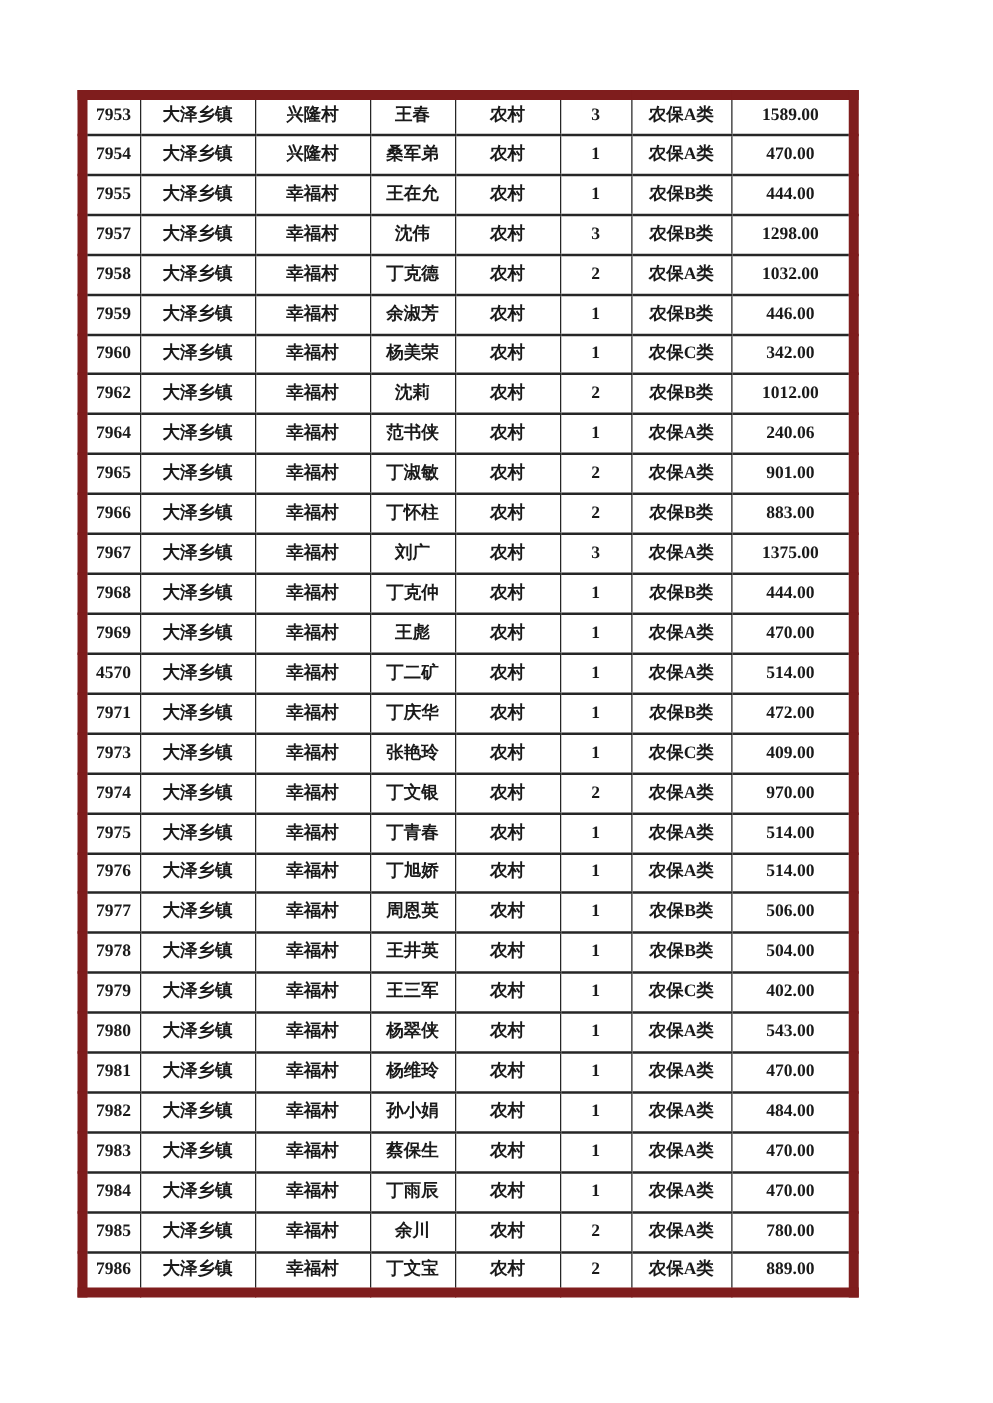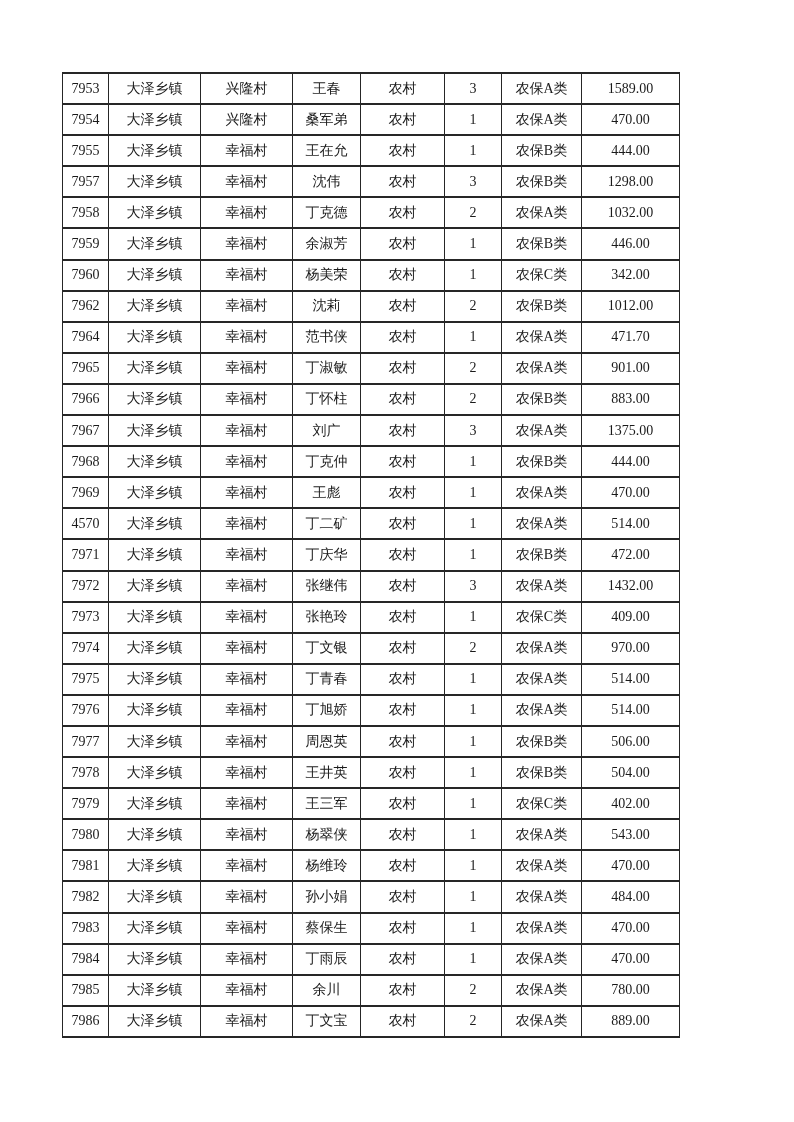--- a/index.html
+++ b/index.html
@@ -23,21 +23,22 @@
     background: #ffffff;
   }
   table.grid {
     position: absolute;
     left: 62px;
     top: 72px;
     width: 617px;
     height: 966px;
     border-collapse: collapse;
     table-layout: fixed;
-    border: 1px solid #7f1d1d;
+    border: 8px solid #7f1d1d;
+    font-weight: bold;
   }
   table.grid td {
     border: 1px solid #262626;
     border-top-width: 2px;
     border-bottom-width: 2px;
     text-align: center;
     vertical-align: middle;
     font-size: 14px;
     line-height: 1;
     padding: 0;
@@ -146,21 +147,21 @@
           <td>1012.00</td>
         </tr>
         <tr>
           <td>7964</td>
           <td>大泽乡镇</td>
           <td>幸福村</td>
           <td>范书侠</td>
           <td>农村</td>
           <td>1</td>
           <td>农保A类</td>
-          <td>471.70</td>
+          <td>240.06</td>
         </tr>
         <tr>
           <td>7965</td>
           <td>大泽乡镇</td>
           <td>幸福村</td>
           <td>丁淑敏</td>
           <td>农村</td>
           <td>2</td>
           <td>农保A类</td>
           <td>901.00</td>
@@ -217,30 +218,20 @@
         </tr>
         <tr>
           <td>7971</td>
           <td>大泽乡镇</td>
           <td>幸福村</td>
           <td>丁庆华</td>
           <td>农村</td>
           <td>1</td>
           <td>农保B类</td>
           <td>472.00</td>
-        </tr>
-        <tr>
-          <td>7972</td>
-          <td>大泽乡镇</td>
-          <td>幸福村</td>
-          <td>张继伟</td>
-          <td>农村</td>
-          <td>3</td>
-          <td>农保A类</td>
-          <td>1432.00</td>
         </tr>
         <tr>
           <td>7973</td>
           <td>大泽乡镇</td>
           <td>幸福村</td>
           <td>张艳玲</td>
           <td>农村</td>
           <td>1</td>
           <td>农保C类</td>
           <td>409.00</td>

